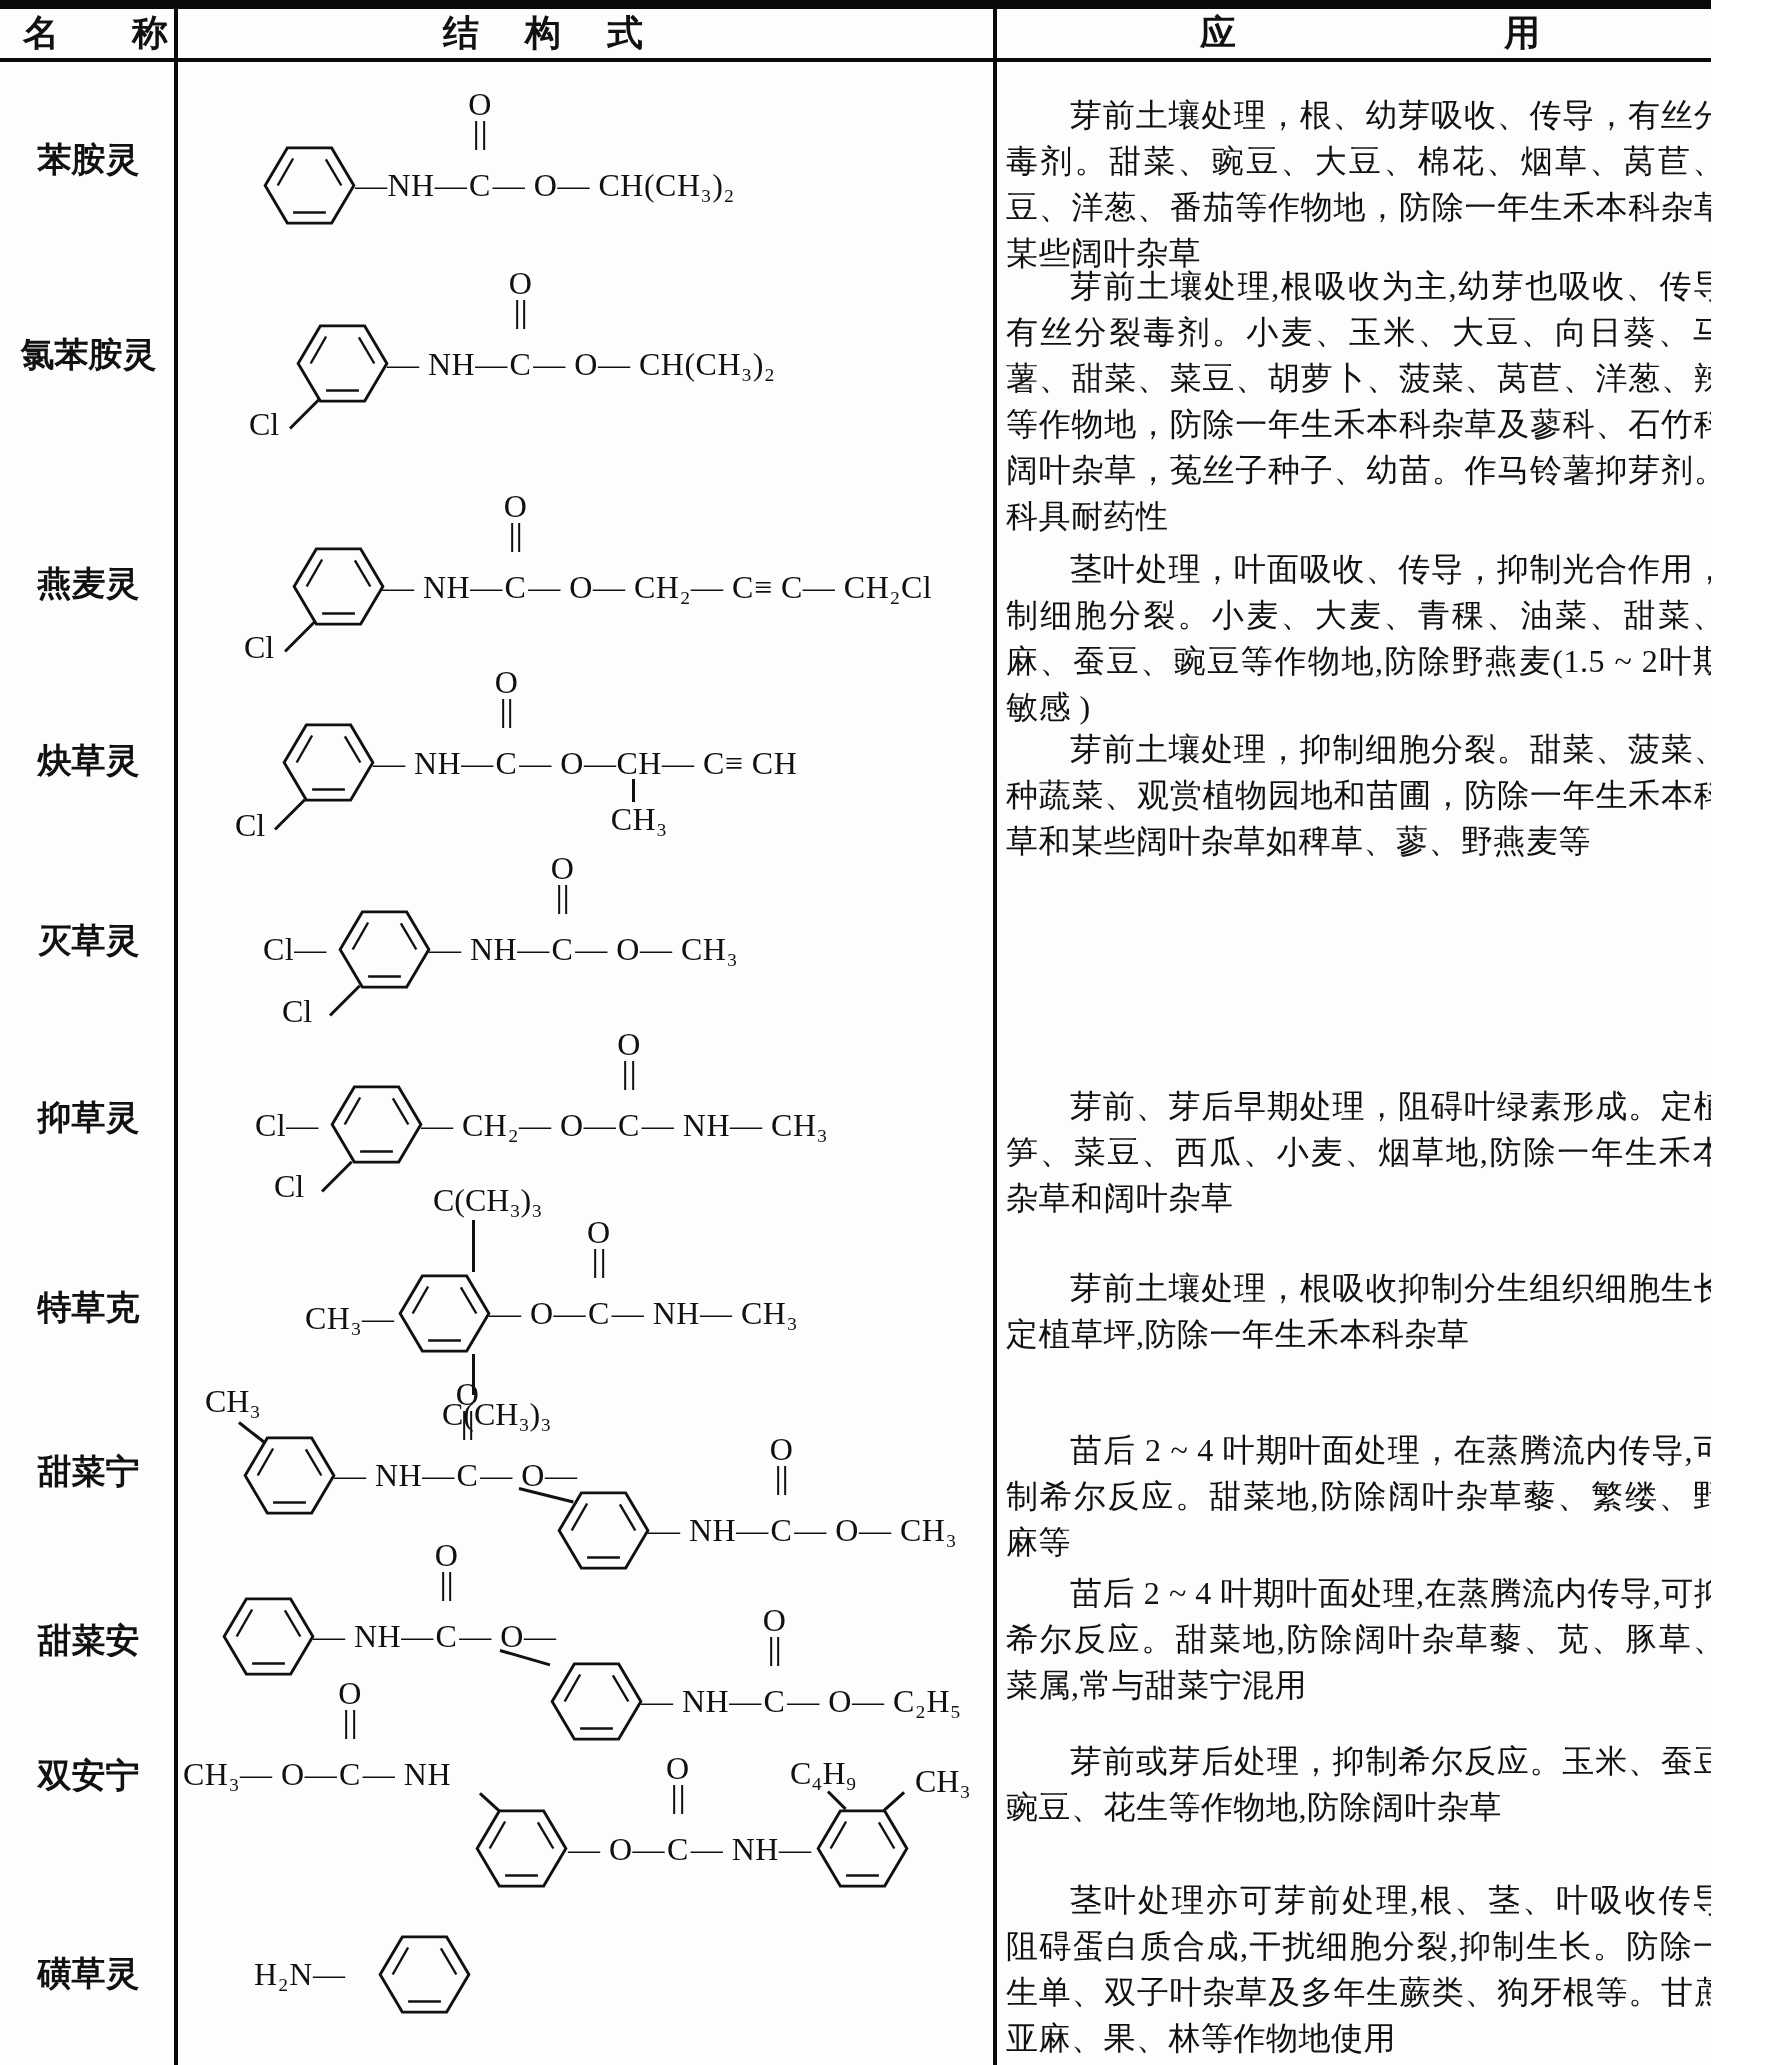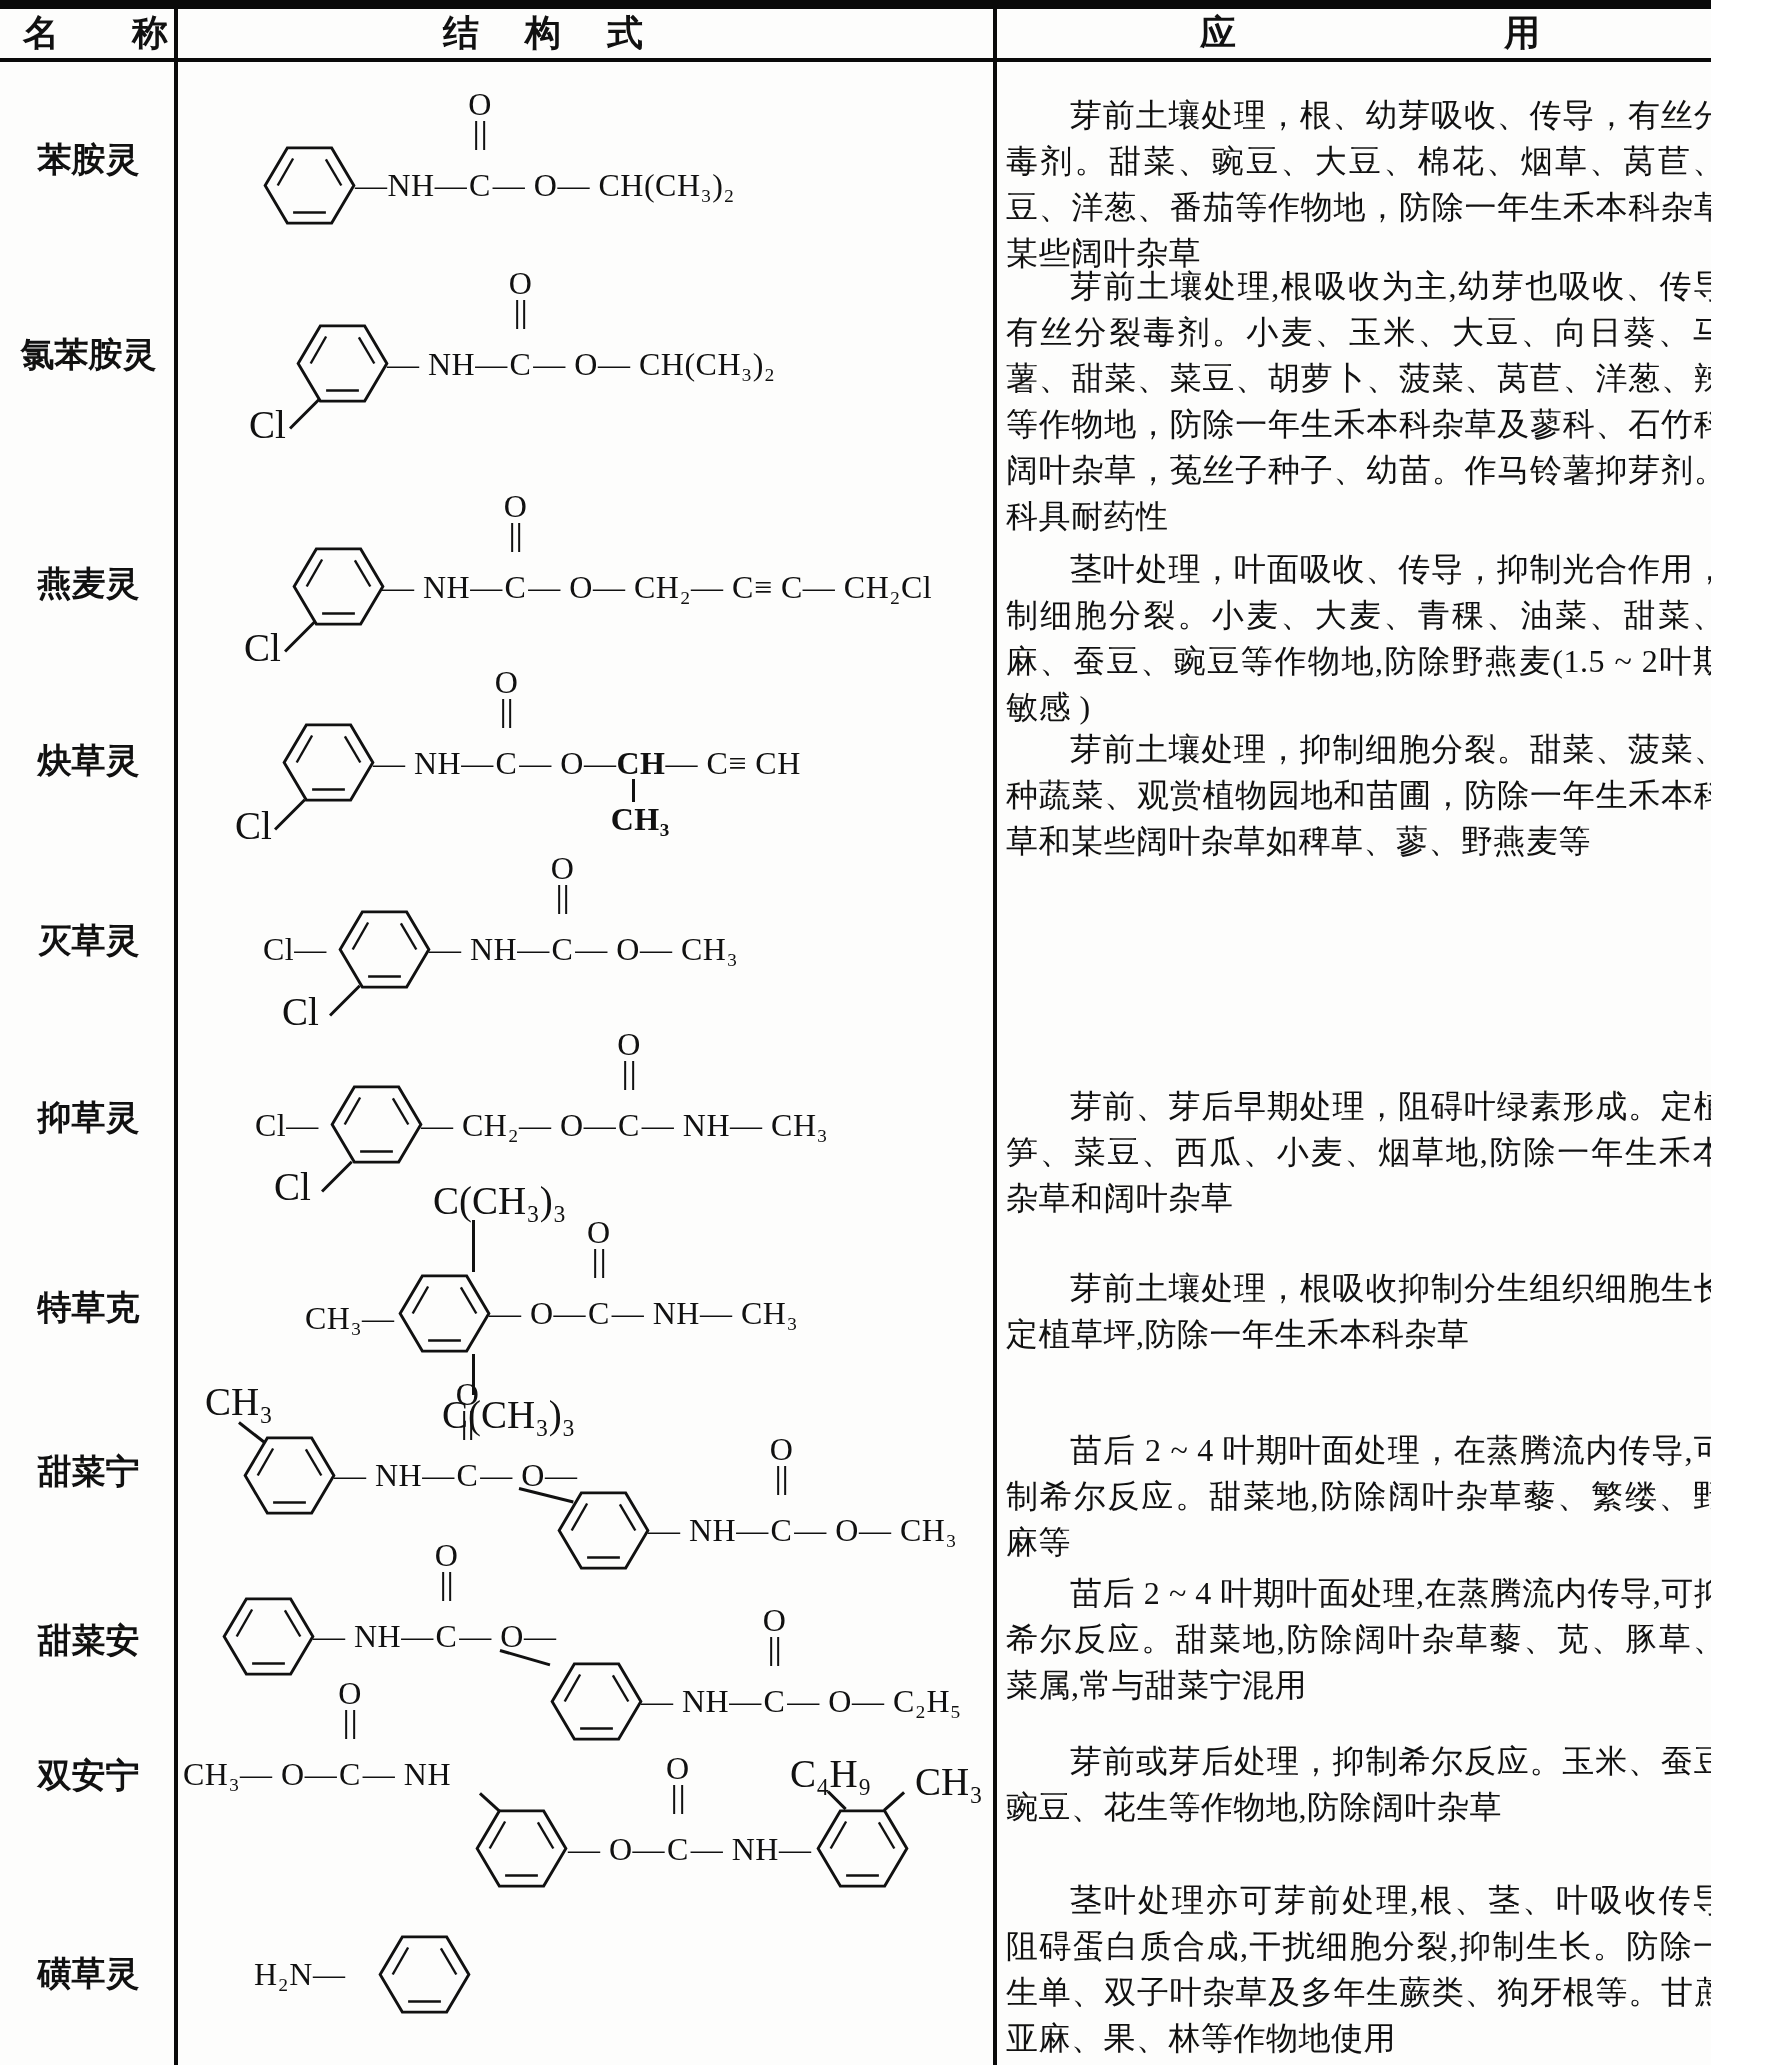--- a/index.html
+++ b/index.html
@@ -12,24 +12,24 @@
   .name{position:absolute;left:0;width:177px;text-align:center;font-size:34px;font-weight:600;line-height:46px;}
   .app{position:absolute;left:1006px;width:753px;font-size:32px;line-height:46px;
        text-align:justify;text-indent:64px;letter-spacing:0.5px;}
   .chain{position:absolute;white-space:nowrap;font-size:32px;line-height:46px;height:46px;
          letter-spacing:0.5px;display:flex;align-items:center;}
   .benzene{position:absolute;width:93px;height:81px;display:block;}
   .carbonyl{position:relative;display:inline-block;padding:0 1.9px;}
   .cb-o{position:absolute;left:50%;transform:translateX(-50%);top:-77px;font-size:32px;line-height:39px;}
   .cb-db{position:absolute;left:50%;transform:translateX(-50%);top:-41px;width:9.7px;height:29px;
          border-left:2.9px solid #111;border-right:2.9px solid #111;box-sizing:border-box;}
-  .chsub{position:relative;display:inline-block;font-weight:bold;}
+  .chsub{position:relative;display:inline-block;}
   .chsub .vb{position:absolute;left:15.4px;top:39px;width:2.9px;height:23px;background:#111;}
   .chsub .lb{position:absolute;left:-5.8px;top:62px;font-size:32px;line-height:35px;}
-  .atom{position:absolute;font-size:39px;line-height:41px;white-space:nowrap;}
+  .atom{position:absolute;font-size:32px;line-height:41px;white-space:nowrap;}
   .vbond{position:absolute;width:2.9px;background:#111;}
   .sbond{position:absolute;height:2.9px;background:#111;transform-origin:left center;}
 </style>
 </head>
 <body>
 
 <div class="page">
 
   <div class="hline" style="left:0;top:0;width:1772px;height:8.7px"></div>
   <div class="hline" style="left:0;top:58px;width:1772px;height:3.9px"></div>

